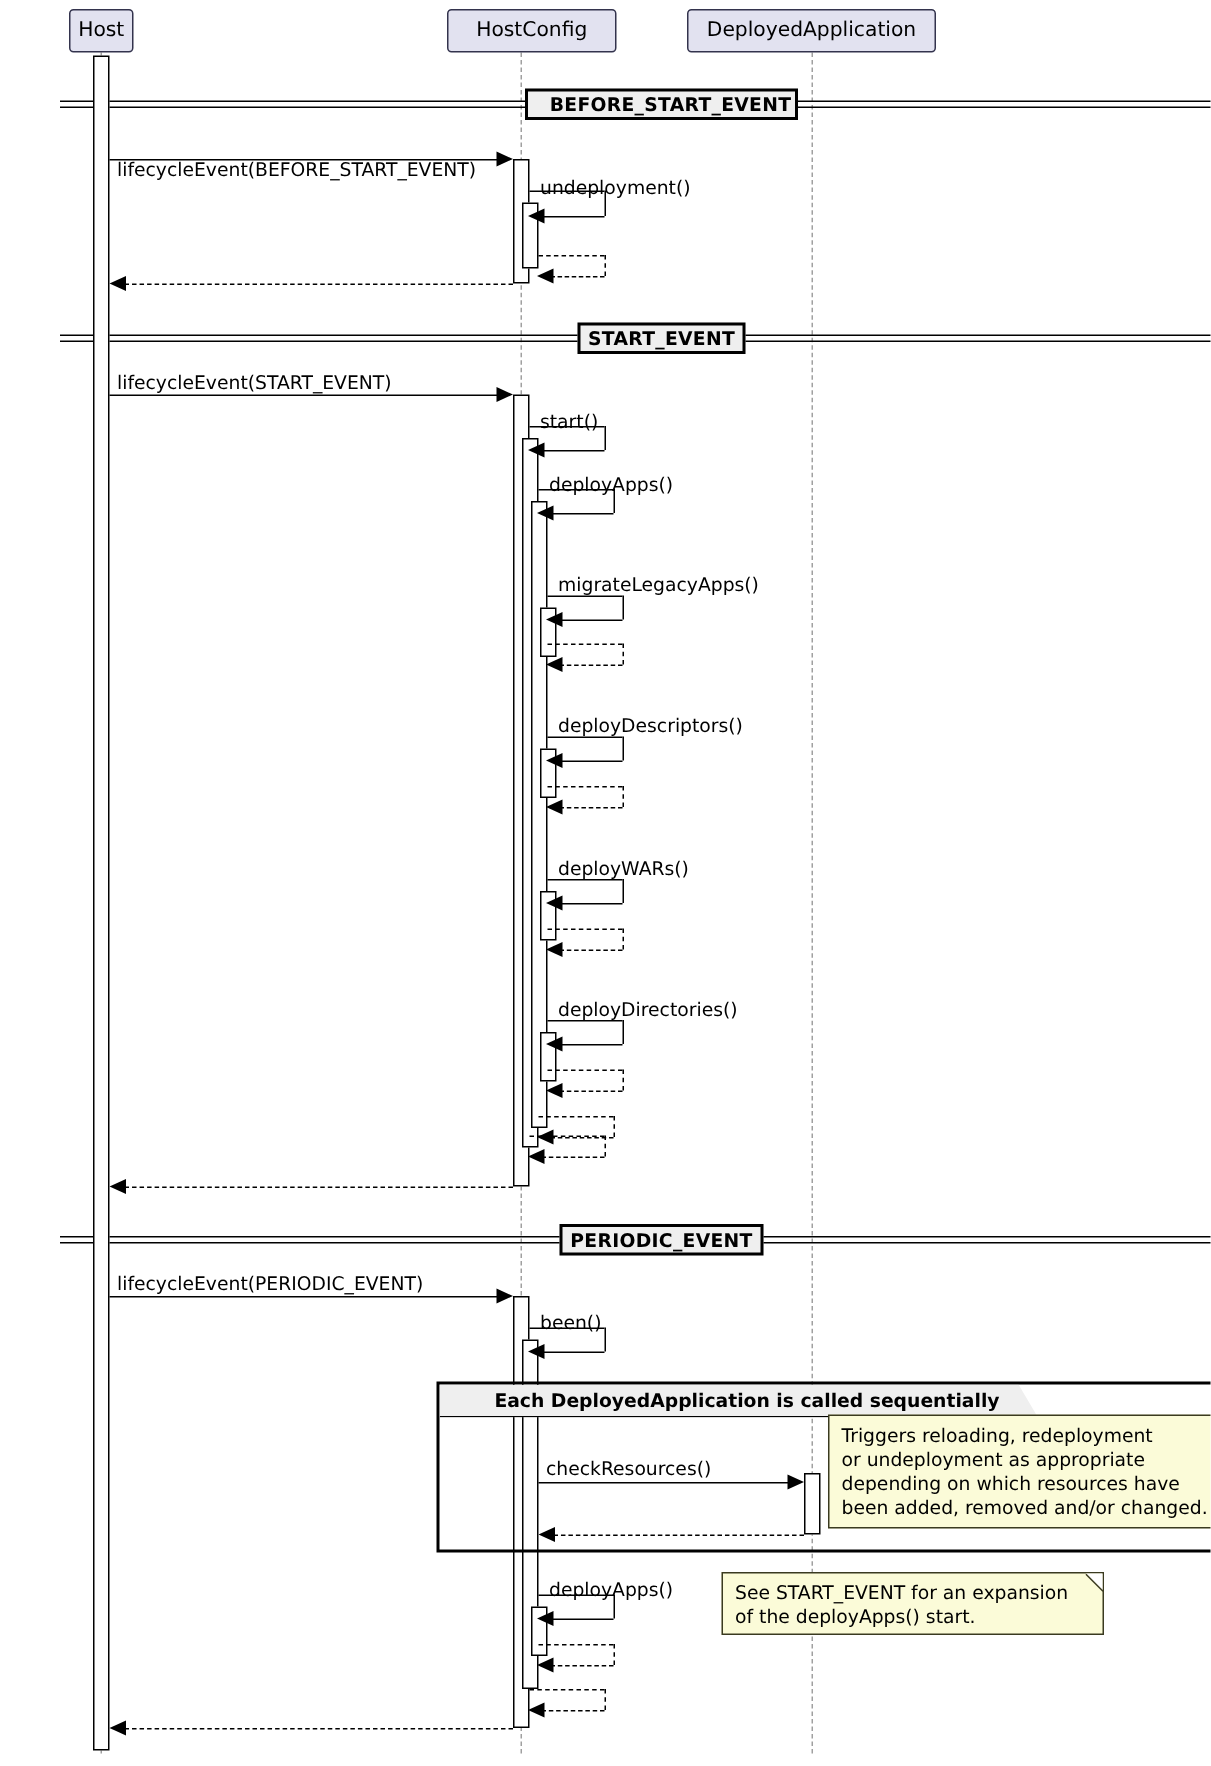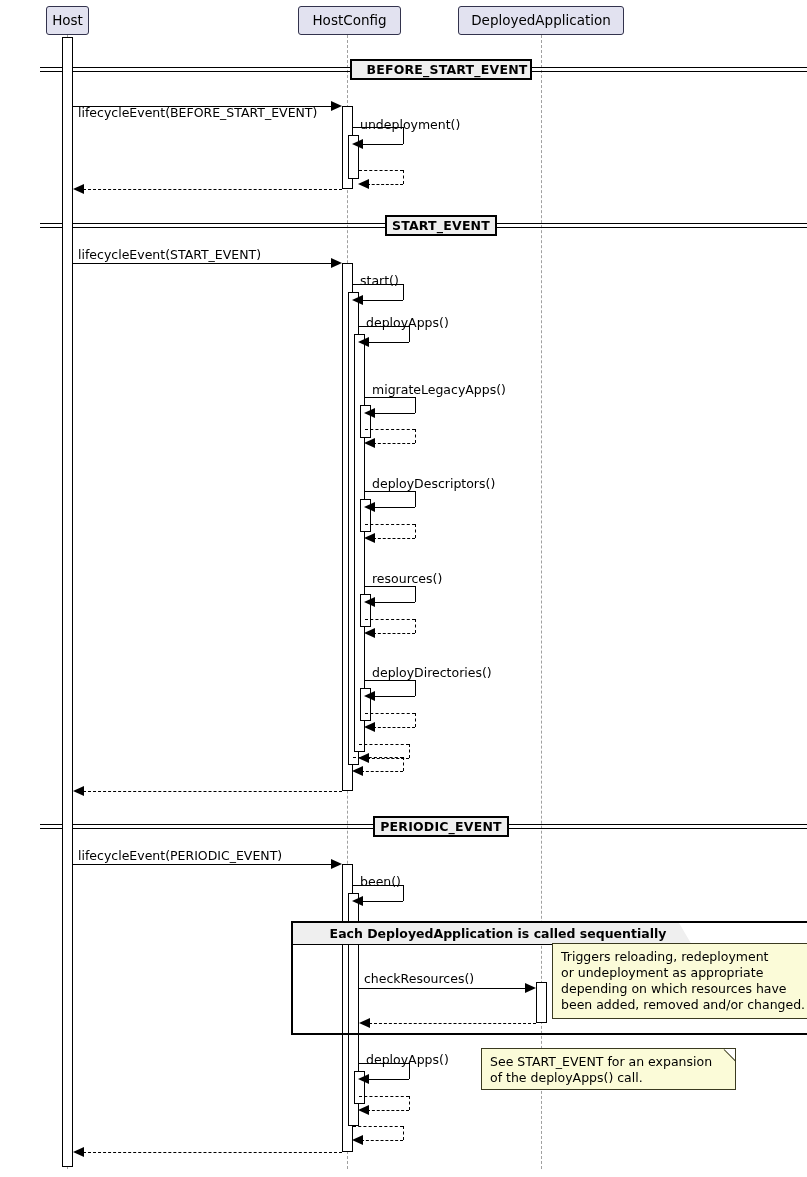--- a/index.html
+++ b/index.html
@@ -283,21 +283,21 @@
         <div class="msg-line dashed" style="left: 325px; top: 524px; width: 50px;"></div>
         <div class="msg-vline dashed" style="left: 375px; top: 524px; height: 14px;"></div>
         <div class="msg-line dashed" style="left: 333px; top: 538px; width: 42px;"></div>
         <div class="arrowhead left" style="left: 324px; top: 533px;"></div>
       </div>
       <div style="position: absolute; left: 0px; top: 0px; width: 0px; height: 0px;">
         <div class="msg-line" style="left: 325px; top: 586px; width: 50px;"></div>
         <div class="msg-vline" style="left: 375px; top: 586px; height: 16px;"></div>
         <div class="msg-line" style="left: 333px; top: 602px; width: 42px;"></div>
         <div class="arrowhead left" style="left: 324px; top: 597px;"></div>
-        <div class="msg-label" style="left: 332px; top: 573px;">resources()</div>
+        <div class="msg-label" style="left: 332px; top: 573px;">deployWARs()</div>
       </div>
       <div style="position: absolute; left: 0px; top: 0px; width: 0px; height: 0px;">
         <div class="msg-line dashed" style="left: 325px; top: 619px; width: 50px;"></div>
         <div class="msg-vline dashed" style="left: 375px; top: 619px; height: 14px;"></div>
         <div class="msg-line dashed" style="left: 333px; top: 633px; width: 42px;"></div>
         <div class="arrowhead left" style="left: 324px; top: 628px;"></div>
       </div>
       <div style="position: absolute; left: 0px; top: 0px; width: 0px; height: 0px;">
         <div class="msg-line" style="left: 325px; top: 680px; width: 50px;"></div>
         <div class="msg-vline" style="left: 375px; top: 680px; height: 16px;"></div>
@@ -379,28 +379,28 @@
       </div>
     </div>
   <div class="layer" id="layer-notes">
       <div class="note" style="left: 512px; top: 943px; width: 272px; height: 76px;">Triggers reloading, redeployment
 or undeployment as appropriate
 depending on which resources have
 been added, removed and/or changed.</div>
       <div class="note-fold" style="left: 772px; top: 944px;"></div>
       <div class="note-fold-line" style="left: 772px; top: 944px;"></div>
       <div class="note" style="left: 441px; top: 1048px; width: 255px; height: 42px;">See START_EVENT for an expansion
-of the deployApps() call.</div>
+of the deployApps() start.</div>
       <div class="note-fold" style="left: 684px; top: 1049px;"></div>
       <div class="note-fold-line" style="left: 684px; top: 1049px;"></div>
     </div>
   <div class="layer" id="layer-participants">
       <div class="participant" style="left: 6px; top: 6px; width: 43px; height: 29px;">
         <span>Host</span>
       </div>
-      <div class="participant" style="left: 258px; top: 6px; width: 103px; height: 29px;">
+      <div class="participant" style="left: 258px; top: 6px; width: 113px; height: 29px;">
         <span>HostConfig</span>
       </div>
       <div class="participant" style="left: 418px; top: 6px; width: 166px; height: 29px;">
         <span>DeployedApplication</span>
       </div>
     </div>
 </div>
 
 </body></html>

